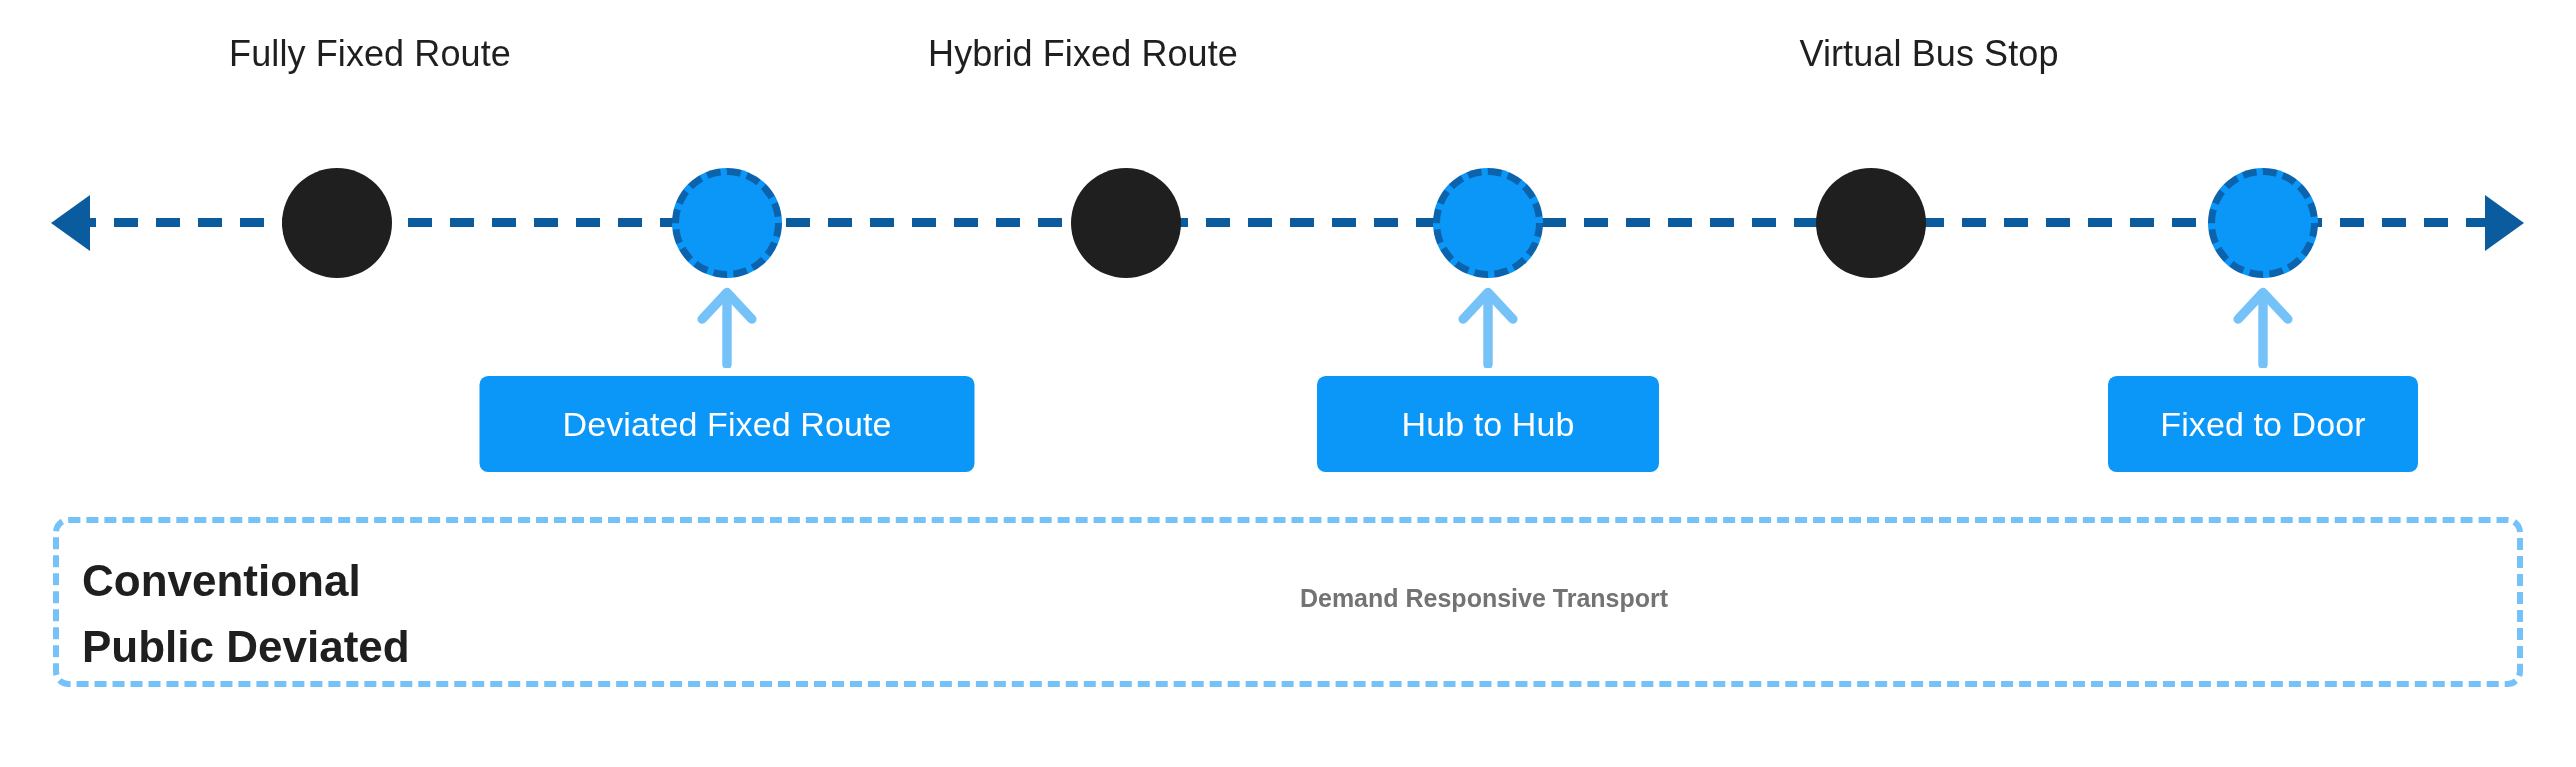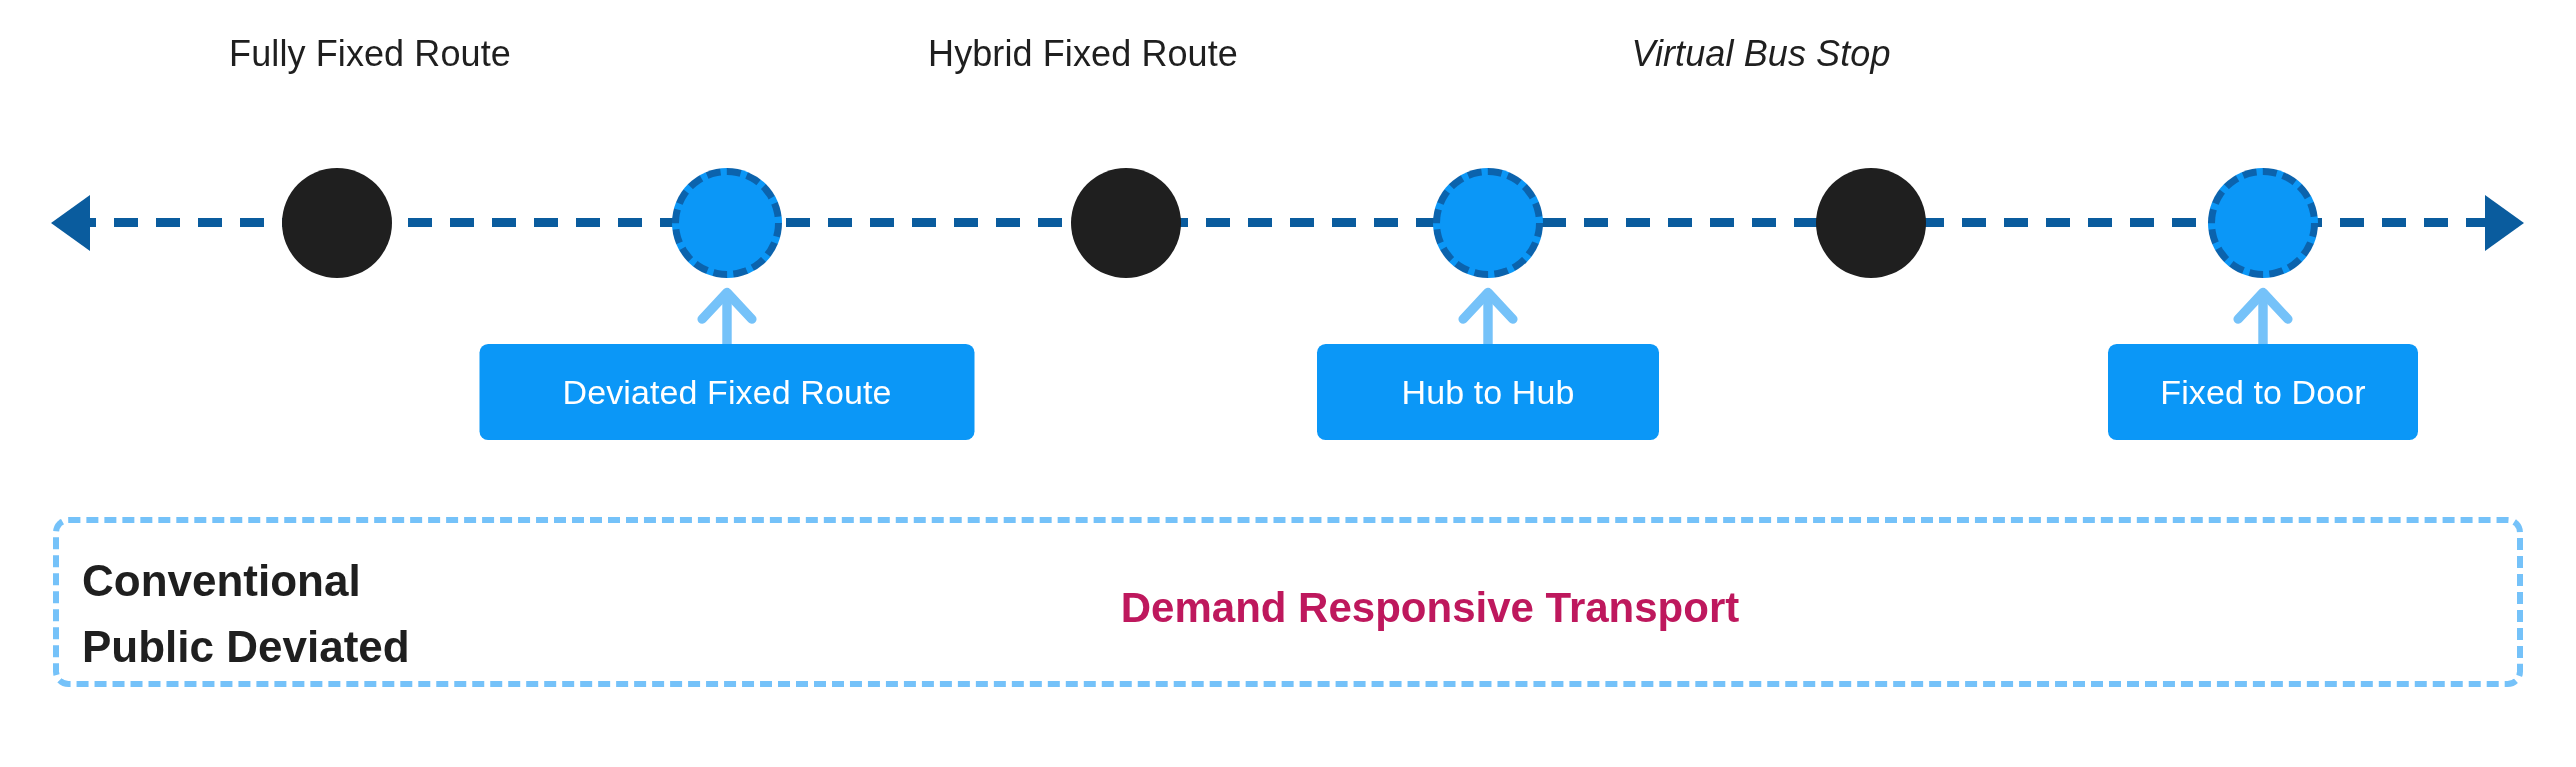--- a/index.html
+++ b/index.html
@@ -89,21 +89,21 @@
     position: absolute;
     top: 284px;
     width: 67px;
     height: 84px;
     transform: translateX(-50%);
   }
 
   
   .service-box {
     position: absolute;
-    top: 344px;
+    top: 376px;
     height: 96px;
     background: #0b97f7;
     border-radius: 8.6px;
     display: flex;
     align-items: center;
     justify-content: center;
     transform: translateX(-50%);
   }
   .service-box-label {
     font-size: 34px;
@@ -130,41 +130,41 @@
     top: 548px;
     width: 514px;
     font-size: 44px;
     font-weight: 700;
     color: #1f1f1f;
     line-height: 1.5;
   }
   #category-conventional span { display: block; }
   #category-drt {
     position: absolute;
-    left: 1430px;
+    left: 1484px;
     top: 584px;
     transform: translateX(-50%);
-    font-size: 42px;
+    font-size: 25px;
     font-weight: 700;
-    color: #be185d;
+    color: #737373;
     white-space: nowrap;
   }
 </style>
 </head>
 <body>
 
 <div id="canvas">
 
   <div id="axis-arrow-left" class="axis-arrow"></div>
   <div id="axis-line"></div>
   <div id="axis-arrow-right" class="axis-arrow"></div>
 
   <div class="spectrum-label" style="left:337px;  top:33px;margin-left:33px;">Fully Fixed Route</div>
   <div class="spectrum-label" style="left:1083px; top:33px;">Hybrid Fixed Route</div>
-  <div class="spectrum-label" style="left:1761px; top:33px;font-style:italic;">Virtual Bus Stop</div>
+  <div class="spectrum-label" style="left:1929px; top:33px;">Virtual Bus Stop</div>
 
   <div class="node fixed-stop" style="left:337px;"></div>
   <div class="node flexible-stop" style="left:727px;"></div>
   <div class="node fixed-stop" style="left:1126px;"></div>
   <div class="node flexible-stop" style="left:1488px;"></div>
   <div class="node fixed-stop" style="left:1871px;"></div>
   <div class="node flexible-stop" style="left:2263px;"></div>
 
   <svg class="callout-arrow" style="left:727px;" viewBox="0 0 78 98">
     <g stroke="#75c2f9" stroke-width="11" stroke-linecap="round" stroke-linejoin="round" fill="none">

